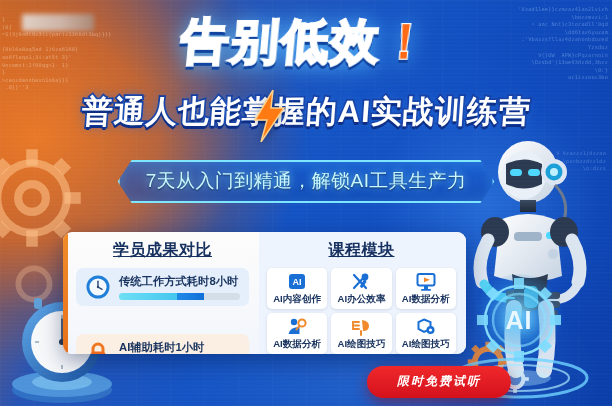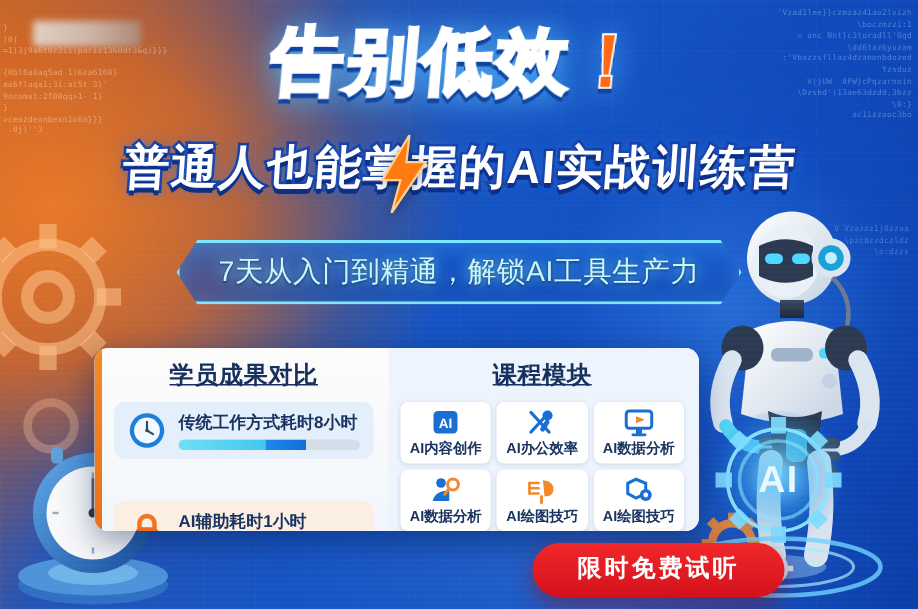--- a/index.html
+++ b/index.html
@@ -159,24 +159,25 @@
     background:#ffffff; border-radius:5px; padding:4px 1px 3px;
     display:flex; flex-direction:column; align-items:center; gap:1px;
     box-shadow:0 1px 3px rgba(20,50,110,.14);
   }
   .mod-ic { width:22px; height:20px; display:block; }
   .mod-lb { font-size:9.6px; font-weight:bold; color:#1b3560; white-space:nowrap; }
 
   .cta {
     position:absolute; left:50%; transform:translateX(-50%); bottom:8px;
     background:linear-gradient(180deg,#f0282b,#d4111c);
-    color:#fff; font-size:16px; font-weight:bold; letter-spacing:2px;
+    color:#fff; font-size:12px; font-weight:bold; letter-spacing:2px;
     padding:7px 30px 8px; border-radius:20px; border:none; cursor:pointer;
     box-shadow:0 5px 14px rgba(150,10,20,.5);
     white-space:nowrap;
+    font-style:italic;
   }
   .cta-wrap { position:absolute; left:266px; right:0; bottom:0; height:52px; }
 </style>
 </head>
 <body>
 
 <div class="banner">
 
   <div class="bg-grid"></div>
   <div class="bg-glow-r"></div>

